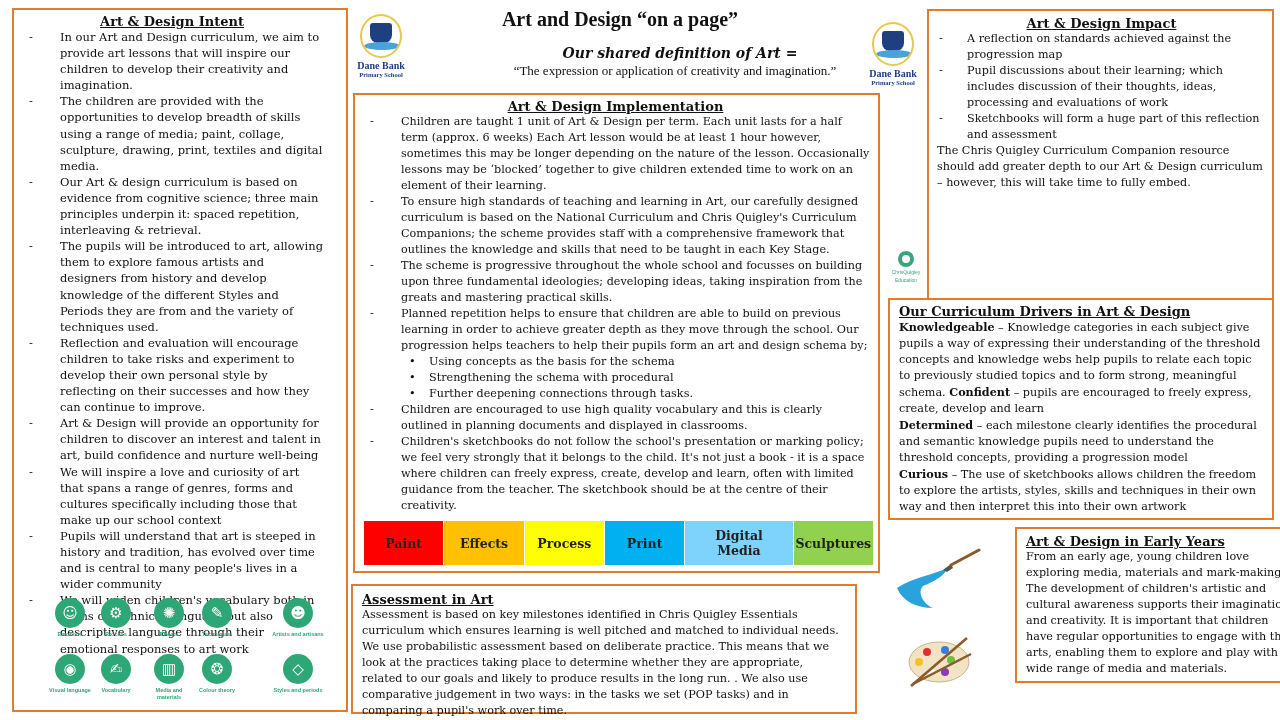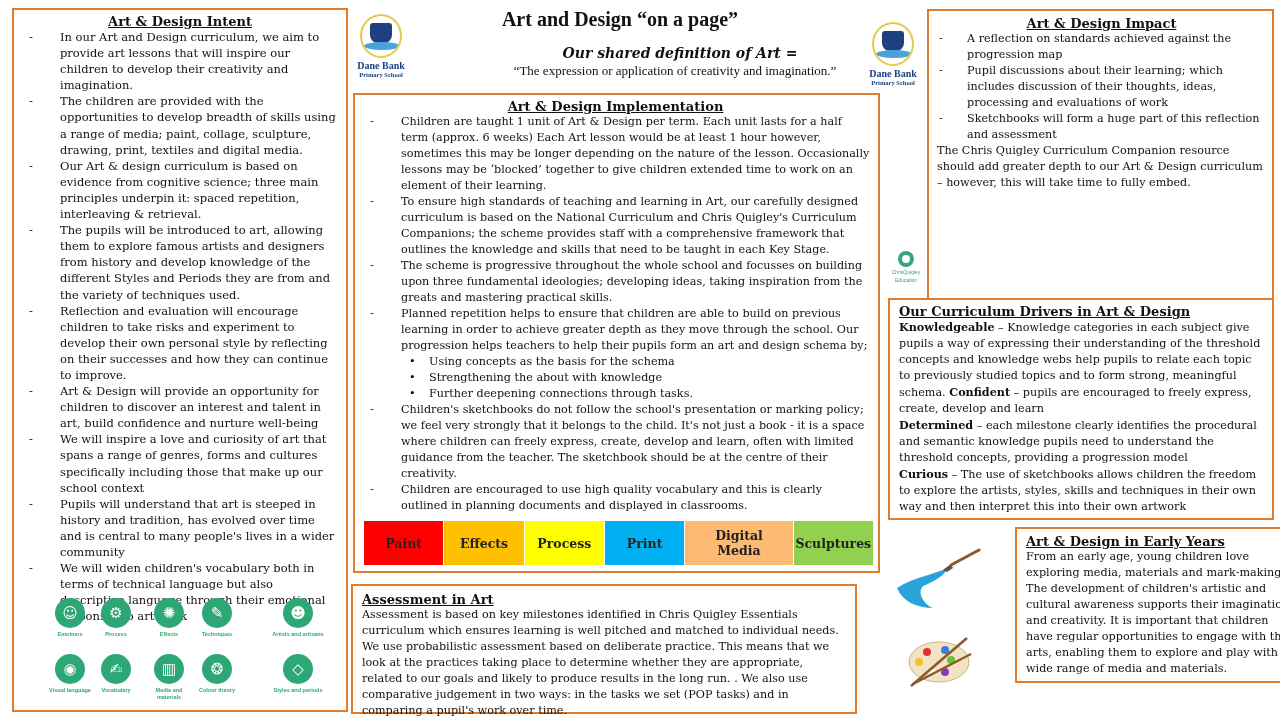--- a/index.html
+++ b/index.html
@@ -9,21 +9,21 @@
   .heading { font-weight: bold; text-decoration: underline; font-size: 13px; line-height: 15px; }
   .center { text-align: center; }
   .dash-list { list-style: none; }
   .dash-list li { position: relative; padding-left: 40px; }
   .dash-list li::before { content: "-"; position: absolute; left: 9px; top: 0; }
   .dot-list { list-style: none; margin-left: 46px; }
   .dot-list li { position: relative; padding-left: 22px; }
   .dot-list li::before { content: "•"; position: absolute; left: 2px; top: 0; }
   .txt { font-size: 11.4px; line-height: 16px; }
 
-  #intent { left: 12px; top: 8px; width: 336px; height: 704px; padding: 4px 6px 0 6px; }
+  #intent { left: 12px; top: 8px; width: 336px; height: 704px; padding: 4px 22px 0 6px; }
   #intent .txt { font-size: 11.5px; line-height: 16.1px; }
 
   #header-title { position: absolute; left: 420px; top: 8px; width: 400px; text-align: center;
     font-size: 20px; font-weight: bold; font-family: "Liberation Serif", serif; }
   #header-sub { position: absolute; left: 470px; top: 44px; width: 410px; text-align: center; }
   #header-sub .def { font-weight: bold; font-style: italic; font-size: 14px; line-height: 18px; margin-left: 10px; }
   #header-sub .quote { font-size: 13px; line-height: 18px; font-family: "Liberation Serif", serif; }
 
   .logo { position: absolute; width: 54px; height: 70px; text-align: center; }
   .logo .crest { width: 42px; height: 44px; margin: 0 auto; border: 2px solid #e8c84a; border-radius: 50%; background: #fff; position: relative; overflow: hidden; }
@@ -151,33 +151,33 @@
 <div class="box" id="implementation">
   <div class="heading center">Art &amp; Design Implementation</div>
   <ul class="dash-list txt">
     <li>Children are taught 1 unit of Art &amp; Design per term. Each unit lasts for a half term (approx. 6 weeks) Each Art lesson would be at least 1 hour however, sometimes this may be longer depending on the nature of the lesson. Occasionally lessons may be ‘blocked’ together to give children extended time to work on an element of their learning.</li>
     <li>To ensure high standards of teaching and learning in Art, our carefully designed curriculum is based on the National Curriculum and Chris Quigley's Curriculum Companions; the scheme provides staff with a comprehensive framework that outlines the knowledge and skills that need to be taught in each Key Stage.</li>
     <li>The scheme is progressive throughout the whole school and focusses on building upon three fundamental ideologies; developing ideas, taking inspiration from the greats and mastering practical skills.</li>
     <li>
       <span>Planned repetition helps to ensure that children are able to build on previous learning in order to achieve greater depth as they move through the school. Our progression helps teachers to help their pupils form an art and design schema by;</span>
       <ul class="dot-list" style="margin-left:6px;">
         <li>Using concepts as the basis for the schema</li>
-        <li>Strengthening the about with knowledge</li>
+        <li>Strengthening the schema with procedural</li>
         <li>Further deepening connections through tasks.</li>
       </ul>
     </li>
+    <li>Children are encouraged to use high quality vocabulary and this is clearly outlined in planning documents and displayed in classrooms.</li>
     <li>Children's sketchbooks do not follow the school's presentation or marking policy; we feel very strongly that it belongs to the child. It's not just a book - it is a space where children can freely express, create, develop and learn, often with limited guidance from the teacher. The sketchbook should be at the centre of their creativity.</li>
-    <li>Children are encouraged to use high quality vocabulary and this is clearly outlined in planning documents and displayed in classrooms.</li>
   </ul>
   <div class="media-strip">
     <div class="media-cell" style="background: rgb(255, 0, 0);">Paint</div>
     <div class="media-cell" style="background: rgb(255, 192, 0);">Effects</div>
     <div class="media-cell" style="background: rgb(255, 255, 0);">Process</div>
     <div class="media-cell" style="background: rgb(0, 176, 240);">Print</div>
-    <div class="media-cell" style="padding: 0px 14px; background: #fdba74;">Digital Media</div>
+    <div class="media-cell" style="padding: 0px 14px; background: #7dd3fc;">Digital Media</div>
     <div class="media-cell" style="background: rgb(146, 208, 80);">Sculptures</div>
   </div>
 </div>
 
 <div class="box" id="assessment">
   <div class="heading">Assessment in Art</div>
   <div class="txt">Assessment is based on key milestones identified in Chris Quigley Essentials curriculum which ensures learning is well pitched and matched to individual needs. We use probabilistic assessment based on deliberate practice. This means that we look at the practices taking place to determine whether they are appropriate, related to our goals and likely to produce results in the long run. . We also use comparative judgement in two ways: in the tasks we set (POP tasks) and in comparing a pupil's work over time.</div>
 </div>
 
 <div class="box" id="impact">

